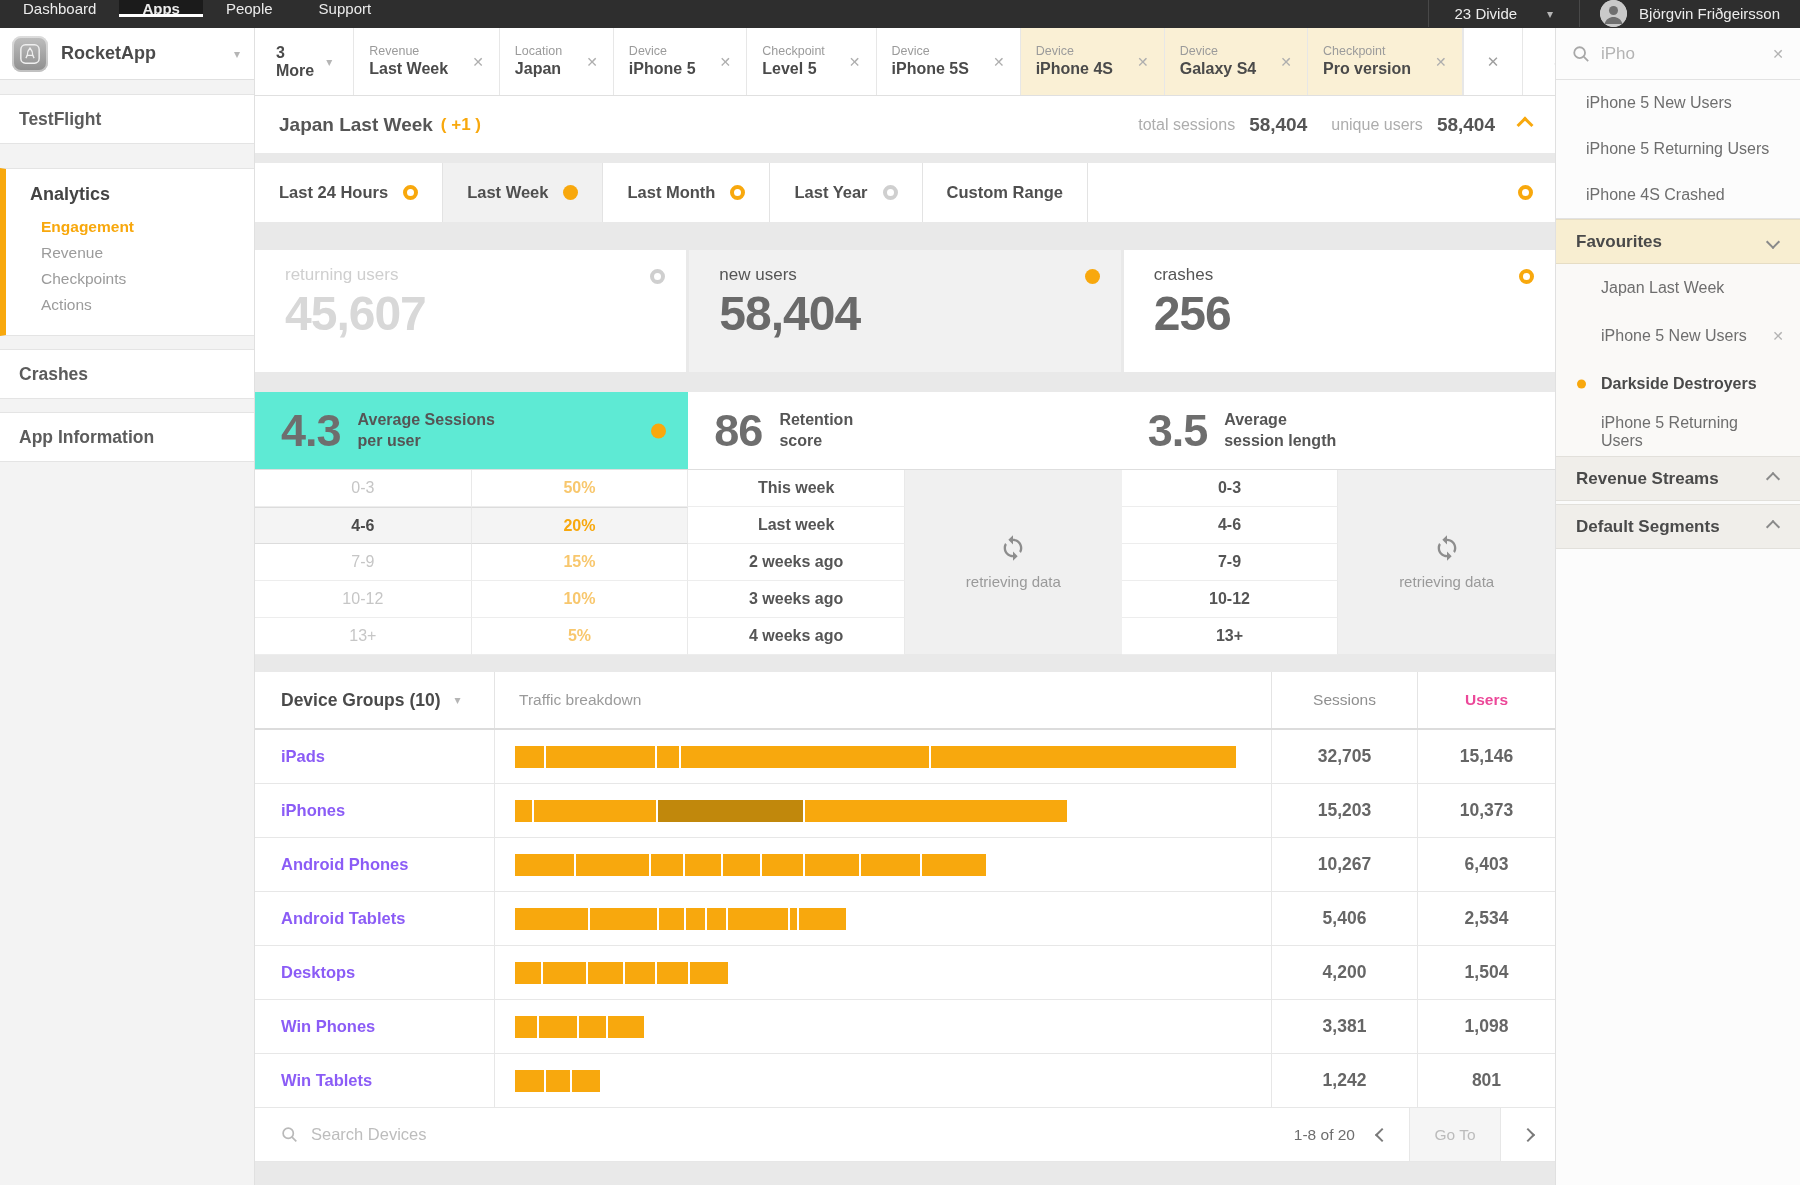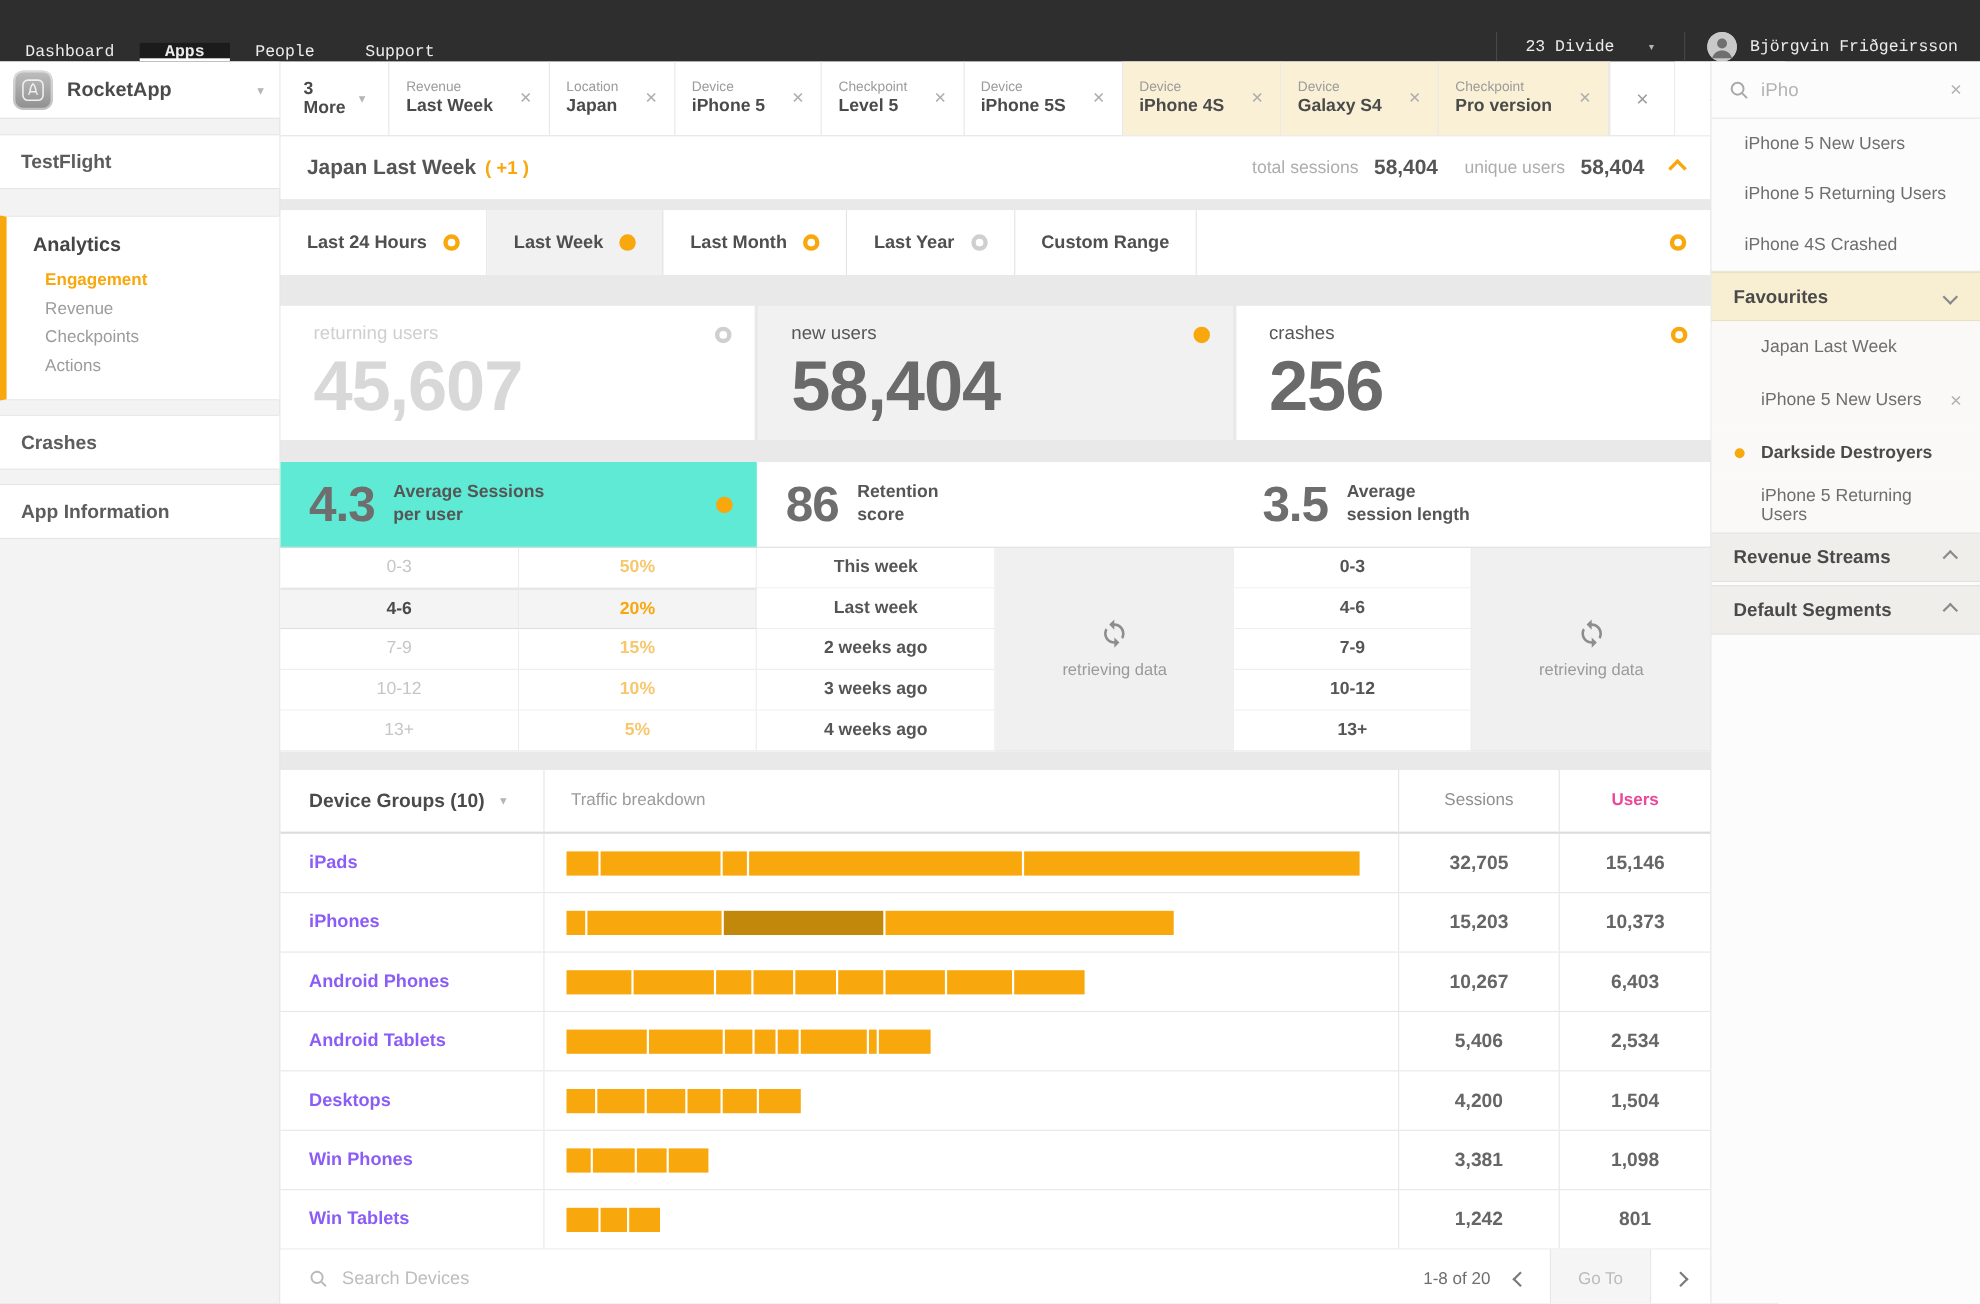--- a/index.html
+++ b/index.html
@@ -1,20 +1,20 @@
 <!DOCTYPE html>
 <html style="--accent: #F8A80D; --accent-dark: #C1880C; --cream: #FAF0D5;"><head>
 <meta charset="utf-8">
 <style>
   * { box-sizing: border-box; }
   body { margin:0; background:#e9e9e9; font-family:"Liberation Sans","DejaVu Sans",sans-serif; }
   .screen { width:1800px; height:1185px; display:flex; flex-direction:column; overflow:hidden; background:#e9e9e9; }
 
   
-  .topnav { height:56px; background:#2e2e2e; display:flex; align-items:flex-end; flex-shrink:0;font-family:Liberation Mono, monospace; }
+  .topnav { height:28px; background:#2e2e2e; display:flex; align-items:flex-start; flex-shrink:0; }
   .nav-items { display:flex; }
   .nav-item { display:flex; align-items:center; padding:0 23px; color:#ececec; font-size:15px; cursor:pointer; position:relative; }
   .nav-item.active { background:#1b1b1b; font-weight:bold; }
   .nav-item.active::after { content:""; position:absolute; left:0; right:0; bottom:0; height:3px; background:#fff; }
   .topnav-right { margin-left:auto; display:flex; align-items:stretch; }
   .team-selector { display:flex; align-items:center; gap:30px; padding:0 26px; border-left:1px solid #484848; border-right:1px solid #484848; color:#ececec; font-size:15px; cursor:pointer; }
   .user-menu { display:flex; align-items:center; gap:12px; padding:0 20px; color:#ececec; font-size:15px; cursor:pointer; }
   .avatar { width:27px; height:27px; border-radius:50%; background:#d6d6d6; display:flex; align-items:center; justify-content:center; overflow:hidden; }
   .caret { color:#b5b5b5; font-size:12px; }
 
@@ -63,21 +63,21 @@
   .dot { width:15px; height:15px; border-radius:50%; flex-shrink:0; }
   .dot.filled { background:var(--accent); }
   .dot.ring-orange { border:4px solid var(--accent); background:#fff; }
   .dot.ring-gray { border:4px solid #cfcfcf; background:#fff; }
   .tabs-filler { flex:1; display:flex; align-items:center; justify-content:flex-end; padding-right:22px; }
 
   .cards-row { height:122px; display:flex; gap:3px; flex-shrink:0; }
   .card { flex:1; background:#fff; position:relative; padding:15px 0 0 30px; cursor:pointer; }
   .card .dot { position:absolute; top:19px; right:21px; }
   .card-label { font-size:17px; color:#555; }
-  .card-value { font-size:64px; font-weight:bold; color:#6a6a6a; letter-spacing:-1px; margin-top:1px; }
+  .card-value { font-size:48px; font-weight:bold; color:#6a6a6a; letter-spacing:-1px; margin-top:1px; }
   .card.dim .card-label { color:#cfcfcf; }
   .card.dim .card-value { color:#d8d8d8; }
   .card.sel { background:#f1f1f1; }
 
   .stats { display:grid; grid-template-columns:repeat(6,1fr); grid-template-rows:78px repeat(5,37px); background:#fff; flex-shrink:0; }
   .stat-head { display:flex; align-items:center; padding-left:26px; gap:17px; position:relative; border-bottom:1px solid #dedede; }
   .stat-head.gray { background:#5eead4; }
   .stat-head .dot { position:absolute; right:22px; top:50%; transform:translateY(-50%); }
   .stat-value { font-size:45px; font-weight:bold; color:#6e6e6e; letter-spacing:-1px; }
   .stat-label { font-size:16px; color:#555; line-height:1.3; font-weight:bold; }

